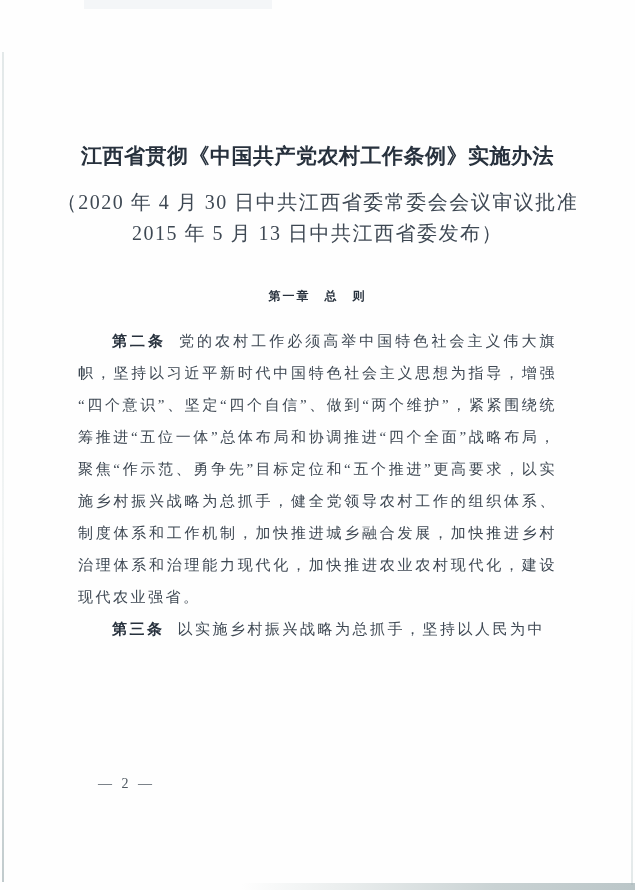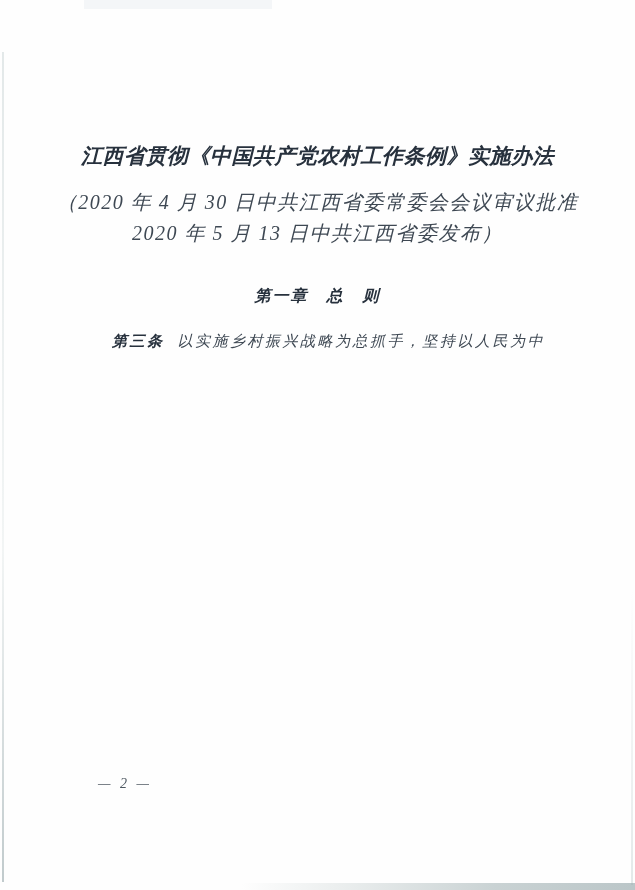--- a/index.html
+++ b/index.html
@@ -1,21 +1,21 @@
 <!DOCTYPE html>
 <html lang="zh" style="--ink-title: #27313d; --ink-body: #3e4853; --ink-muted: #4d5760; --paper: #fefefe;"><head>
 <meta charset="utf-8">
 <style>
   :root {
     --ink-title: #27313d;
     --ink-body: #3e4853;
     --ink-muted: #4d5760;
     --paper: #fefefe;
   }
-  * { box-sizing: border-box; font-style: italic; }
+  * { box-sizing: border-box; }
   html, body { margin: 0; padding: 0; background: #ffffff; }
   .page {
     position: relative;
     width: 635px;
     height: 890px;
     margin: 0 auto;
     background: var(--paper);
     overflow: hidden;
     font-family: "Liberation Serif", "DejaVu Serif", serif;
   }
@@ -57,21 +57,21 @@
     text-align: center;
     font-size: 20px;
     line-height: 31px;
     letter-spacing: 1.5px;
     color: var(--ink-body);
   }
   .approval div { white-space: nowrap; }
   .chapter-heading {
     margin-top: 32px;
     text-align: center;
-    font-size: 16px;
+    font-size: 12px;
     line-height: 30px;
     font-weight: bold;
     letter-spacing: 2px;
     color: var(--ink-title);
   }
   .doc-body {
     margin: 14px 78px 0 78px;
     font-size: 15px;
     line-height: 32px;
     letter-spacing: 2.5px;
@@ -103,24 +103,25 @@
 
   <div class="artifact-top"></div>
   <div class="artifact-left"></div>
   <div class="artifact-right"></div>
   <div class="artifact-bottom"></div>
 
   <h1 class="doc-title">江西省贯彻《中国共产党农村工作条例》实施办法</h1>
 
   <div class="approval">
     <div>（2020 年 4 月 30 日中共江西省委常委会会议审议批准</div>
-    <div>2020 年 5 月 13 日中共江西省委发布）</div>
+    <div>2015 年 5 月 13 日中共江西省委发布）</div>
   </div>
 
   <div class="chapter-heading">第一章　总　则</div>
 
   <div class="doc-body">
+    <p><span class="article-label">第二条</span><span>党的农村工作必须高举中国特色社会主义伟大旗帜，坚持以习近平新时代中国特色社会主义思想为指导，增强“四个意识”、坚定“四个自信”、做到“两个维护”，紧紧围绕统筹推进“五位一体”总体布局和协调推进“四个全面”战略布局，聚焦“作示范、勇争先”目标定位和“五个推进”更高要求，以实施乡村振兴战略为总抓手，健全党领导农村工作的组织体系、制度体系和工作机制，加快推进城乡融合发展，加快推进乡村治理体系和治理能力现代化，加快推进农业农村现代化，建设现代农业强省。</span></p>
     <p><span class="article-label">第三条</span><span>以实施乡村振兴战略为总抓手，坚持以人民为中</span></p>
   </div>
 
   <div class="page-number">— 2 —</div>
 
 </div>
 
 </body></html>

